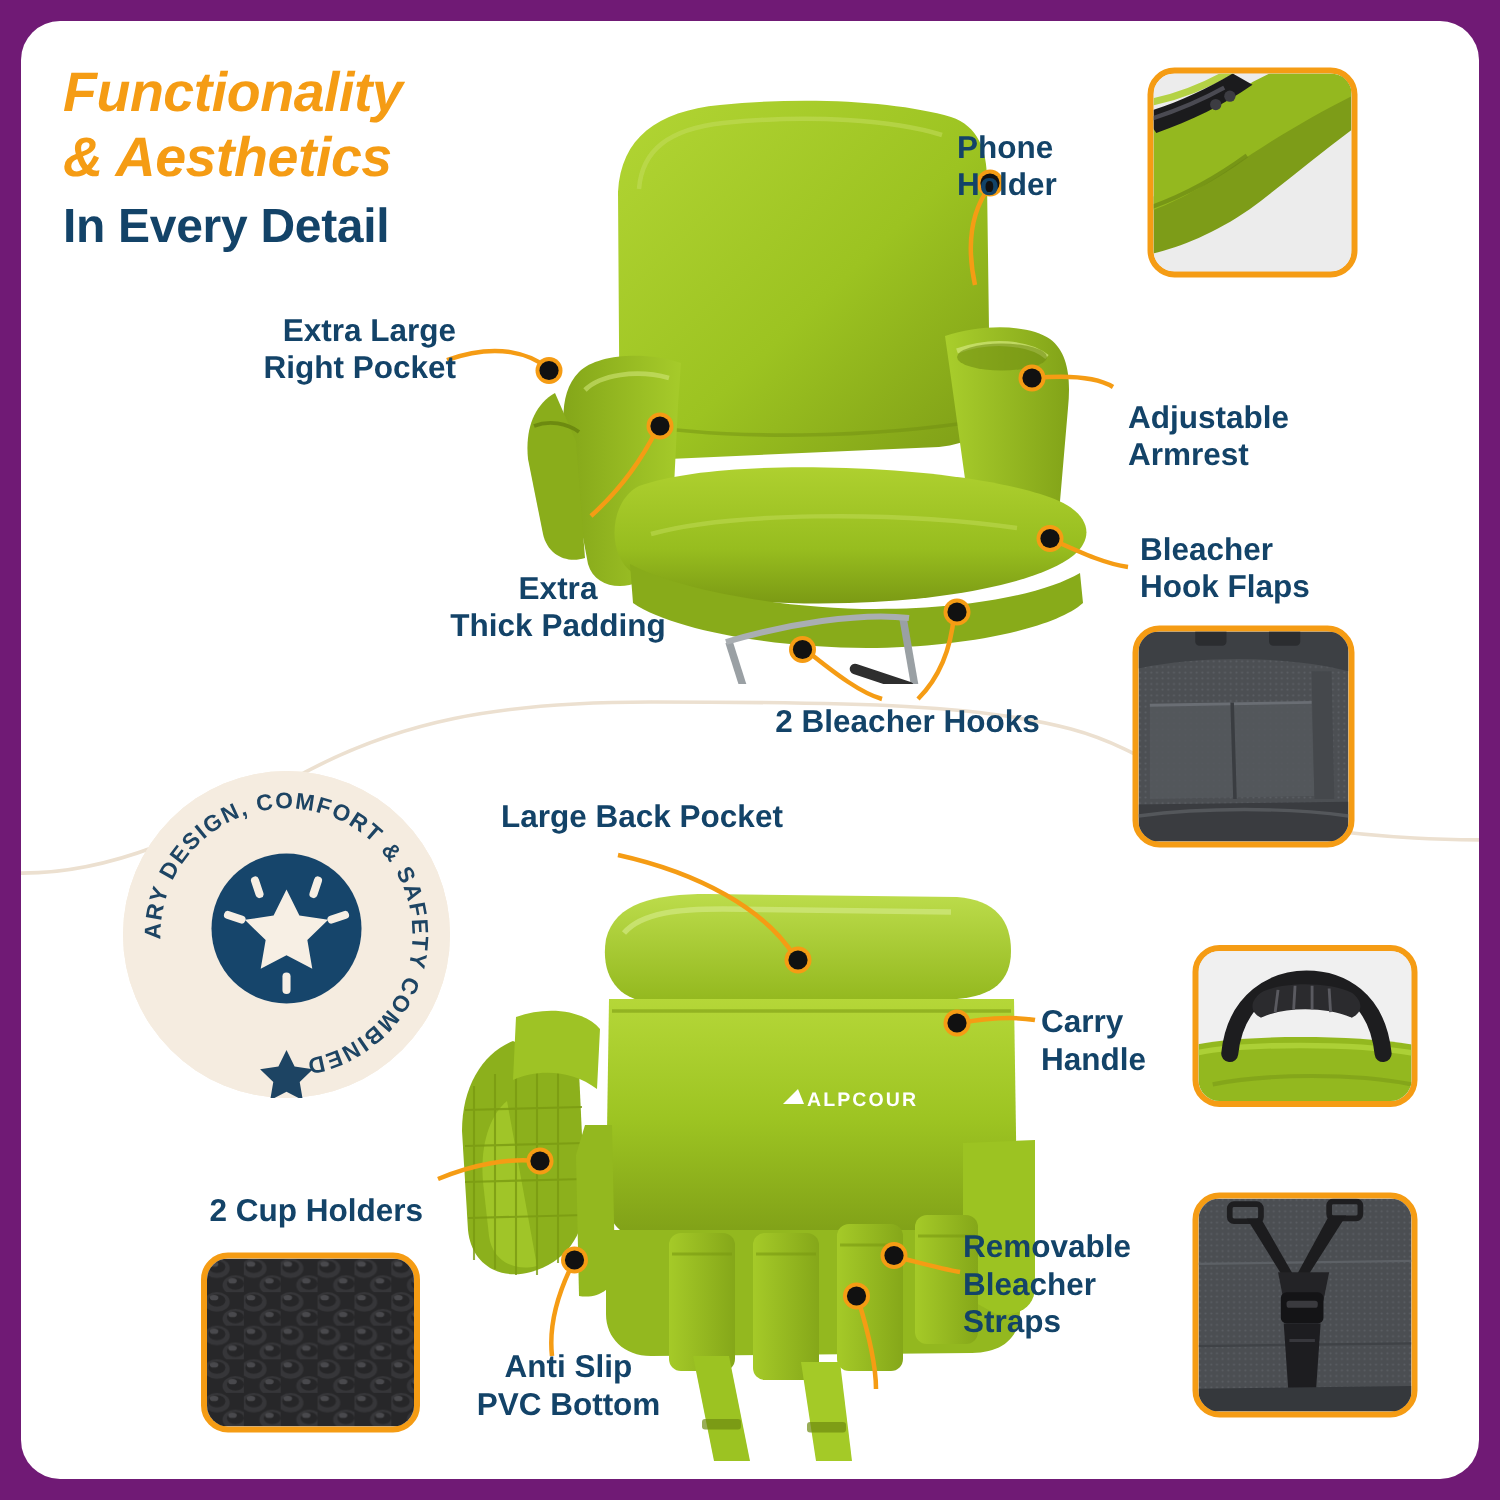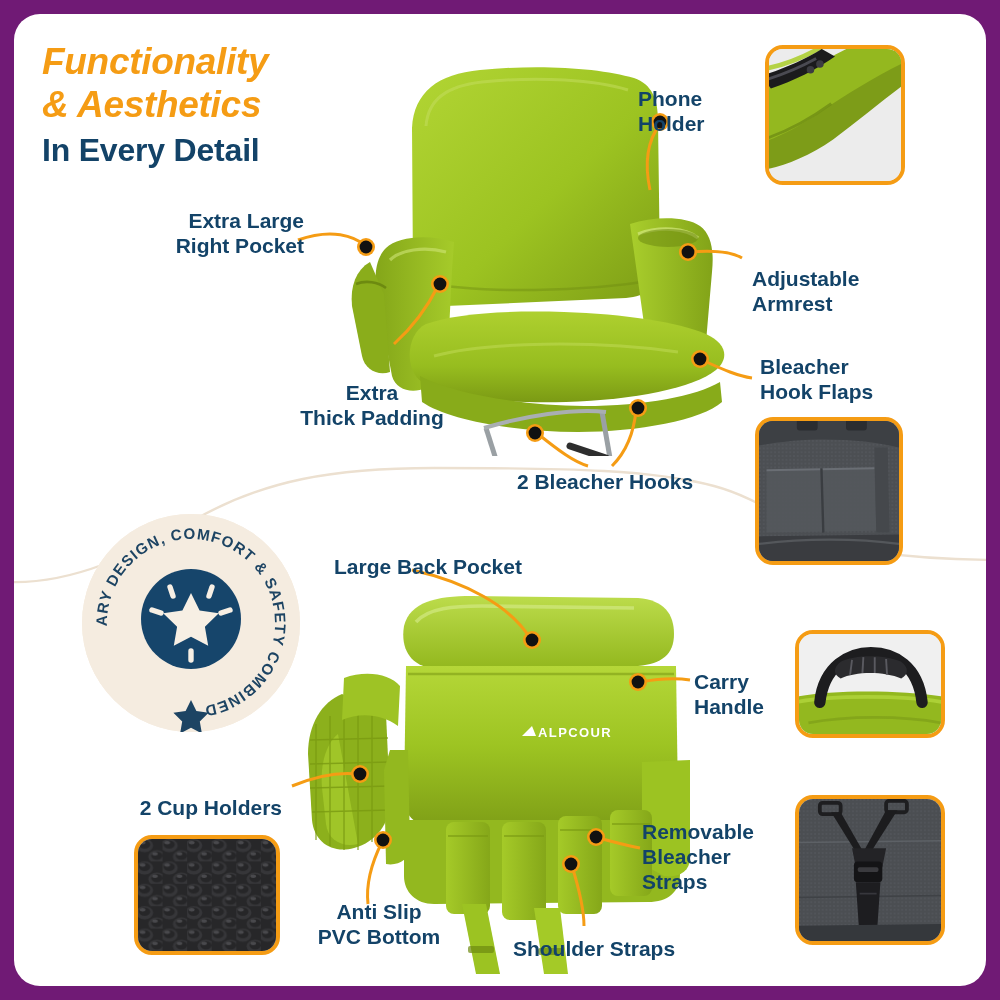--- a/index.html
+++ b/index.html
@@ -321,35 +321,34 @@
 Armrest</div>
 
     <div class="lbl c" style="left:248px; top:366px; width:220px;">Extra
 Thick Padding</div>
 
     <div class="lbl l" style="left:746px; top:340px; width:190px;">Bleacher
 Hook Flaps</div>
 
     <div class="lbl c" style="left:476px; top:455px; width:230px;">2 Bleacher Hooks</div>
 
-    <div class="lbl l" style="left:320px; top:540px; width:260px;">Large Back Pocket</div>
+    <div class="lbl l" style="left:320px; top:518px; width:260px;">Large Back Pocket</div>
 
     <div class="lbl l" style="left:680px; top:655px; width:150px;">Carry
 Handle</div>
 
     <div class="lbl r" style="left:68px; top:758px; width:200px;margin-top:23px;">2 Cup Holders</div>
 
     <div class="lbl l" style="left:628px; top:805px; width:180px;">Removable
 Bleacher
 Straps</div>
 
     <div class="lbl c" style="left:270px; top:885px; width:190px;">Anti Slip
 PVC Bottom</div>
 
-    <div class="lbl c" style="left:470px; top:922px; width:220px;">Shoulder Straps</div>
 
     <div class="inset" style="left:751px; top:31px; width:140px; height:140px;">
       <svg class="ph" viewBox="0 0 140 140" preserveAspectRatio="none">
         <rect width="140" height="140" fill="#ececec"></rect>
         <path d="M-4,88 C20,82 44,72 66,56 C94,36 116,14 140,-4 L140,40
                  C116,58 92,78 68,96 C42,114 16,124 -4,128 Z" fill="#7d9c18"></path>
         <path d="M-4,40 C22,34 48,22 70,6 L102,-10 L140,-10 L140,16
                  C112,30 82,48 56,66 C30,84 8,94 -4,98 Z" fill="#94b81f"></path>
         <path d="M-10,22 C14,18 40,8 62,-6 L96,-16 L132,-16" fill="none" stroke="#b4d245" stroke-width="5"></path>
 

